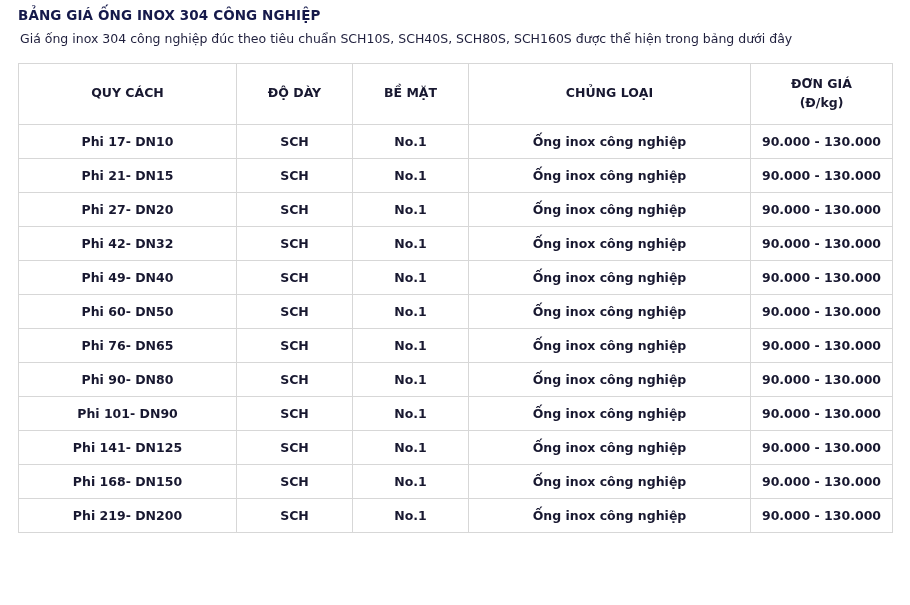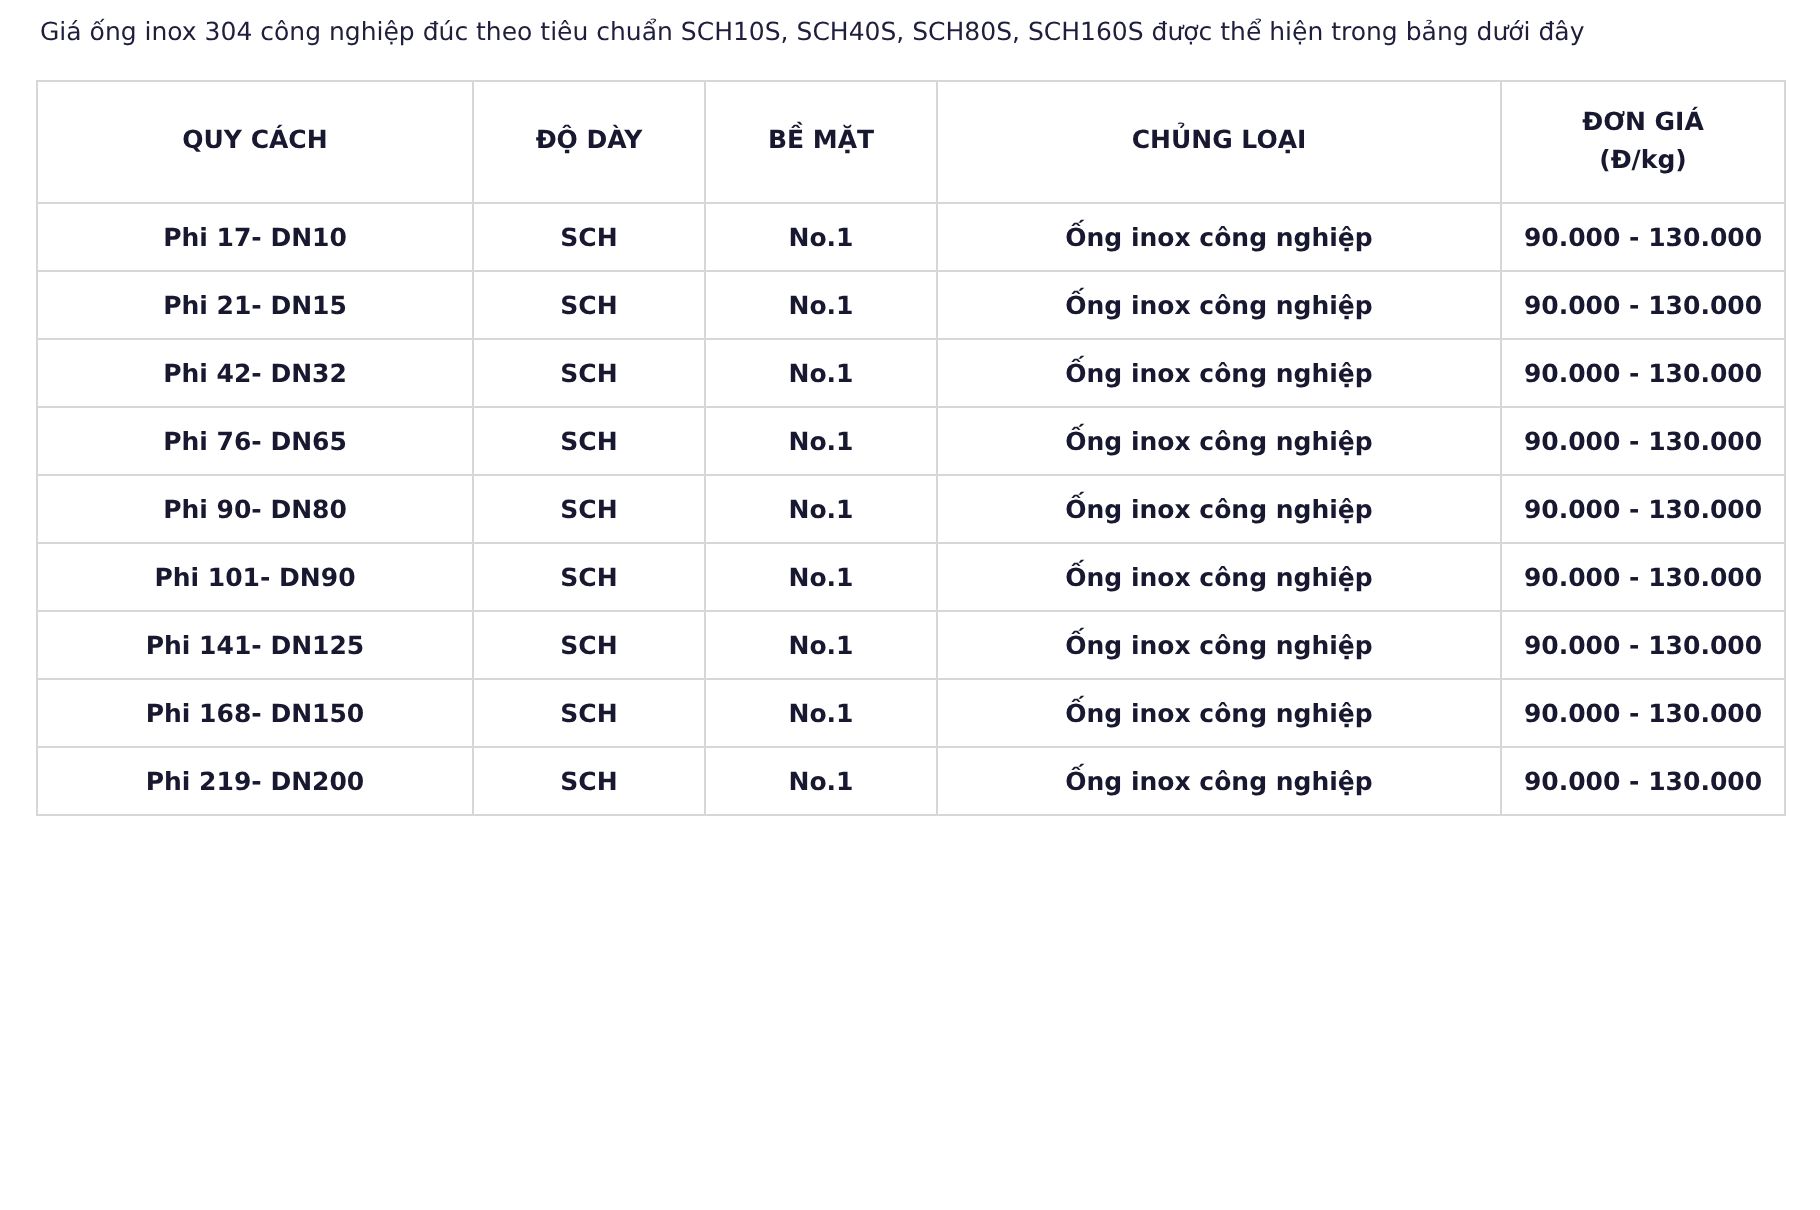--- a/index.html
+++ b/index.html
@@ -69,20 +69,21 @@
 
   .th-line2 {
     display: block;
   }
 </style>
 </head>
 <body>
 
 <div class="page">
 
+  <h1 class="doc-title">BẢNG GIÁ ỐNG INOX 304 CÔNG NGHIỆP</h1>
 
   <p class="doc-subtitle">Giá ống inox 304 công nghiệp đúc theo tiêu chuẩn SCH10S, SCH40S, SCH80S, SCH160S được thể hiện trong bảng dưới đây</p>
 
   <table class="price-table">
     <colgroup>
       <col class="col-1">
       <col class="col-2">
       <col class="col-3">
       <col class="col-4">
       <col class="col-5">
@@ -108,21 +109,42 @@
           <td>90.000 - 130.000</td>
         </tr>
         <tr>
           <td>Phi 21- DN15</td>
           <td>SCH</td>
           <td>No.1</td>
           <td>Ống inox công nghiệp</td>
           <td>90.000 - 130.000</td>
         </tr>
         <tr>
+          <td>Phi 27- DN20</td>
+          <td>SCH</td>
+          <td>No.1</td>
+          <td>Ống inox công nghiệp</td>
+          <td>90.000 - 130.000</td>
+        </tr>
+        <tr>
           <td>Phi 42- DN32</td>
+          <td>SCH</td>
+          <td>No.1</td>
+          <td>Ống inox công nghiệp</td>
+          <td>90.000 - 130.000</td>
+        </tr>
+        <tr>
+          <td>Phi 49- DN40</td>
+          <td>SCH</td>
+          <td>No.1</td>
+          <td>Ống inox công nghiệp</td>
+          <td>90.000 - 130.000</td>
+        </tr>
+        <tr>
+          <td>Phi 60- DN50</td>
           <td>SCH</td>
           <td>No.1</td>
           <td>Ống inox công nghiệp</td>
           <td>90.000 - 130.000</td>
         </tr>
         <tr>
           <td>Phi 76- DN65</td>
           <td>SCH</td>
           <td>No.1</td>
           <td>Ống inox công nghiệp</td>

